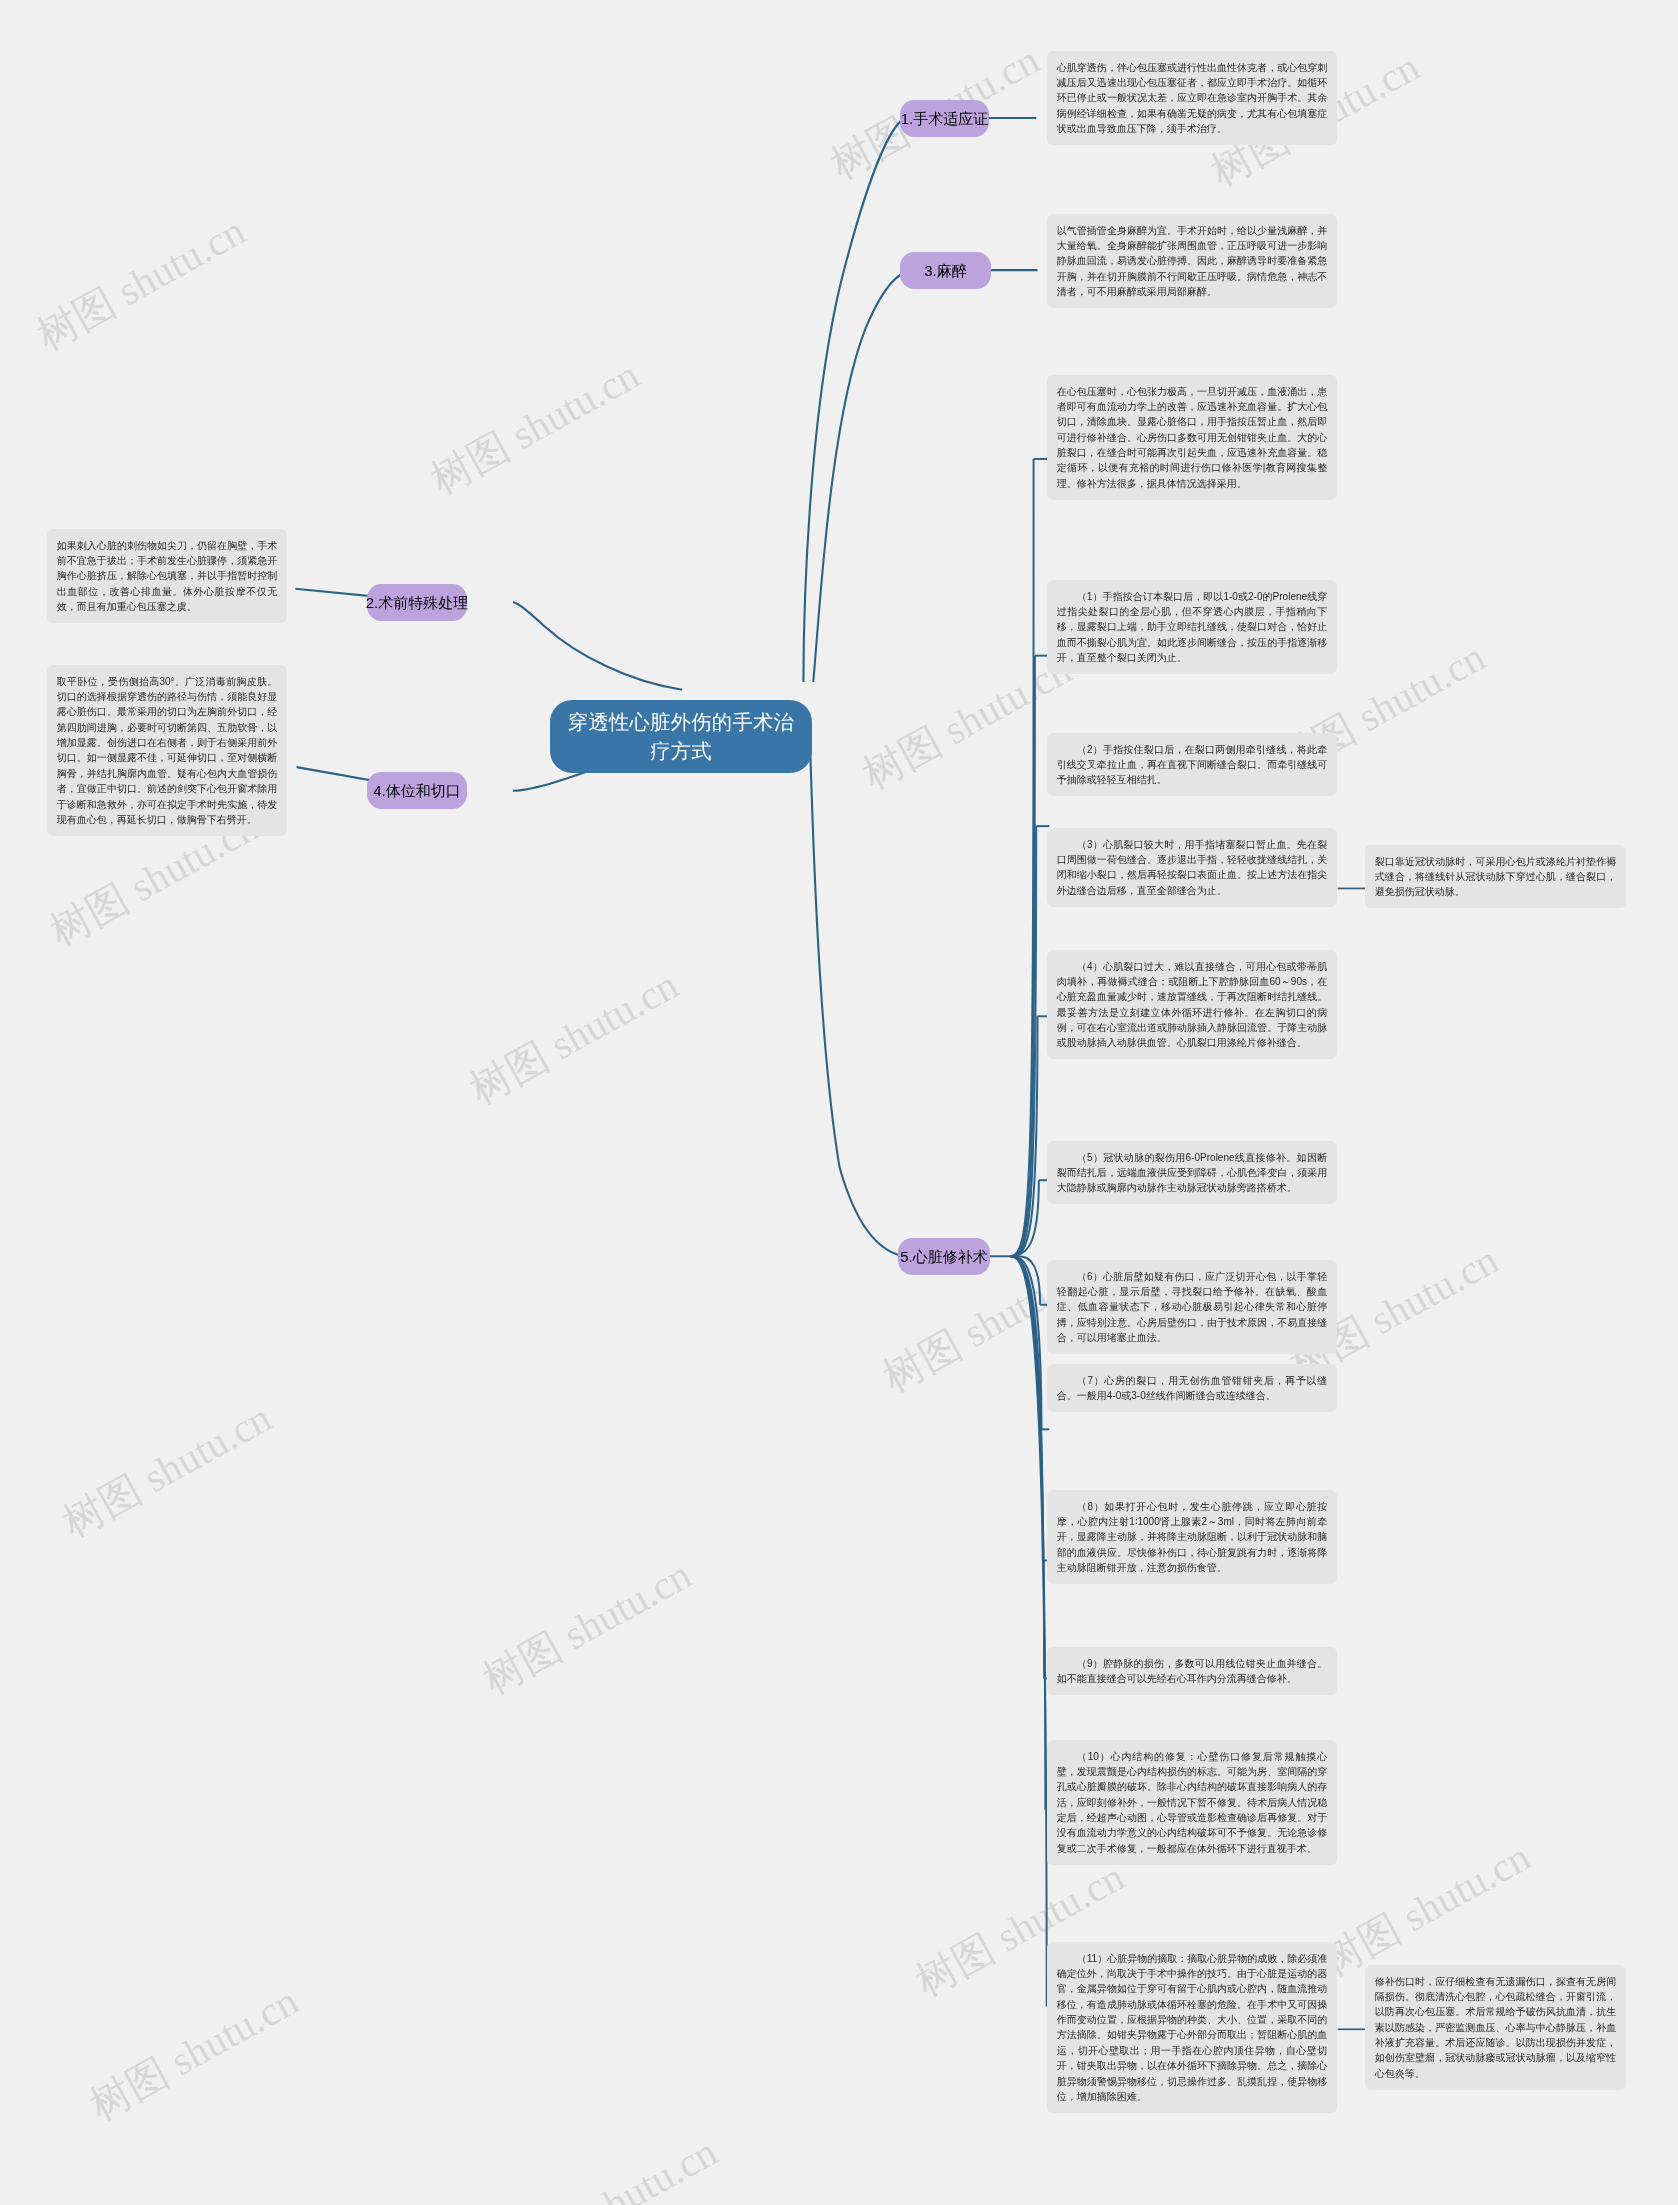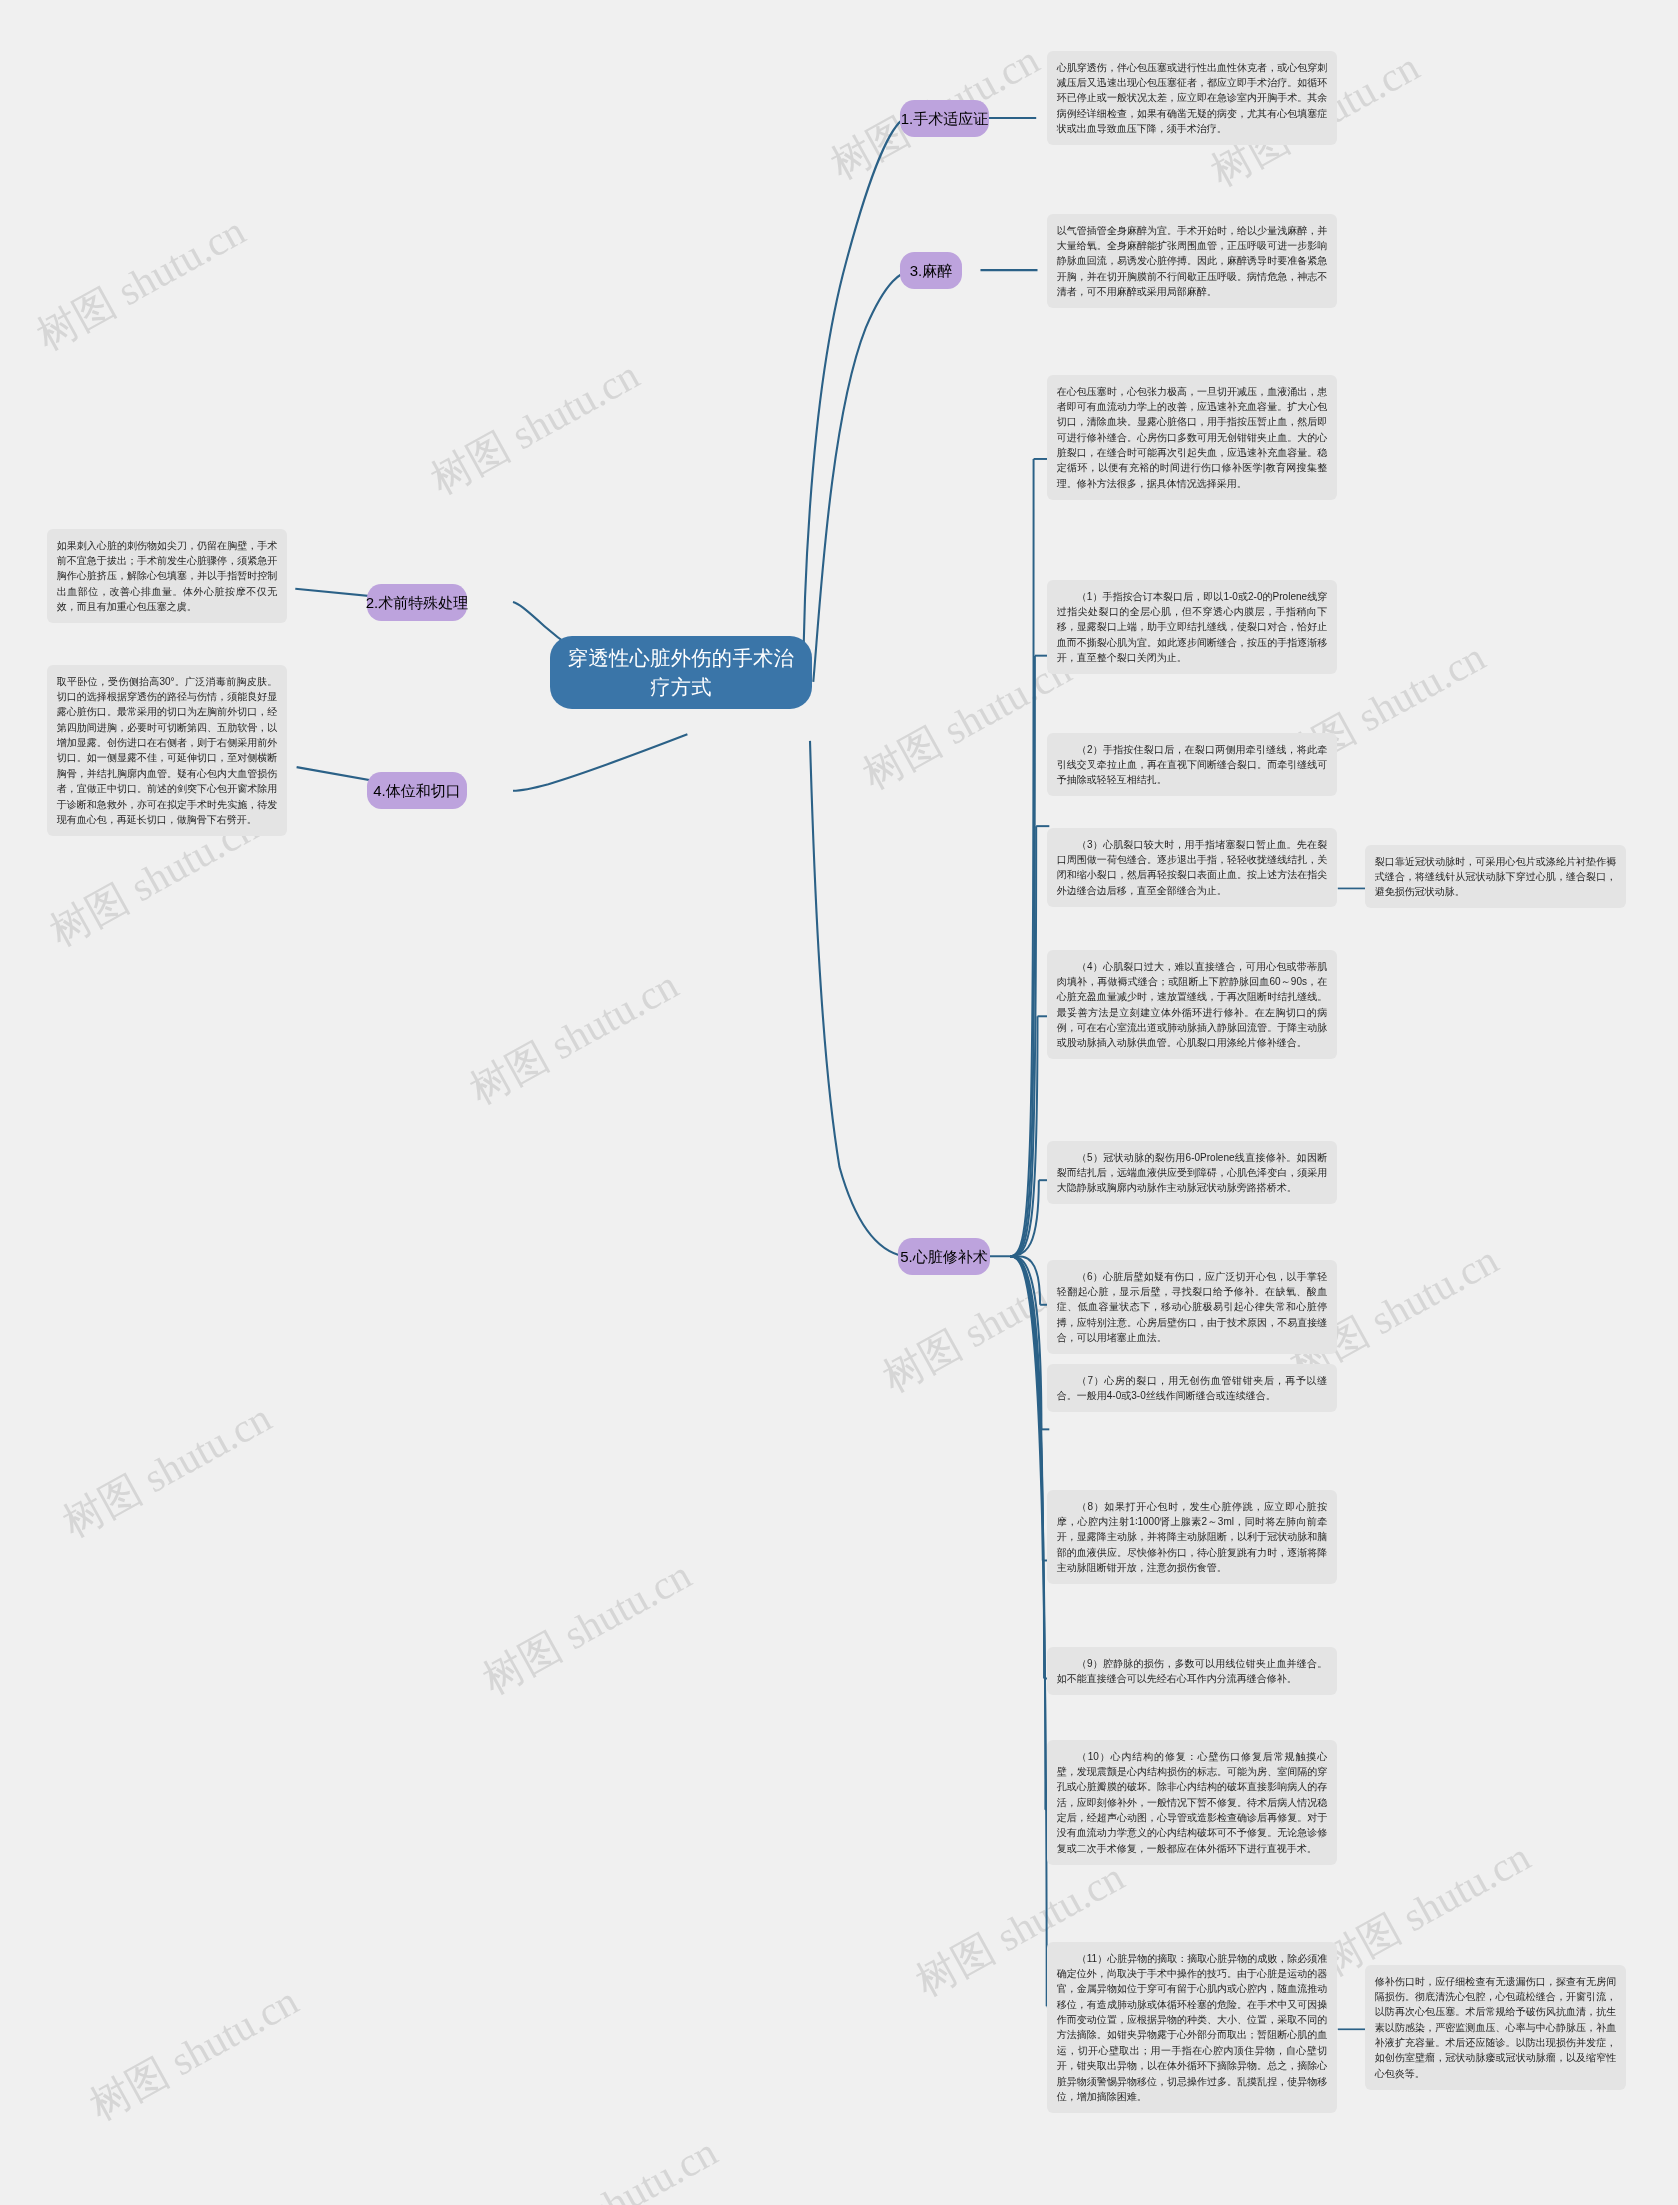--- a/index.html
+++ b/index.html
@@ -159,33 +159,33 @@
       <path d="M1594,2760 L1600,2760"></path>
       <path d="M1596,3060 L1600,3060"></path>
     </g>
 
     <g fill="none" stroke="#2b6187" stroke-width="2.6">
       <path d="M2040,1355 L2082,1355"></path>
       <path d="M2040,3095 L2082,3095"></path>
     </g>
   </svg>
 
-  <div class="node root" style="left:550px; top:636px; width:262px; height:73px;">
+  <div class="node root" style="left:550px; top:700px; width:262px; height:73px;">
     <span>穿透性心脏外伤的手术治疗方式</span>
   </div>
 
   <div class="node branch" style="left:900px; top:100px; width:89px; height:37px;">
     <span>1.手术适应证</span>
   </div>
 
   <div class="node branch" style="left:367px; top:584px; width:100px; height:37px;">
     <span>2.术前特殊处理</span>
   </div>
 
-  <div class="node branch" style="left:900px; top:252px; width:62px; height:37px;">
+  <div class="node branch" style="left:900px; top:252px; width:91px; height:37px;">
     <span>3.麻醉</span>
   </div>
 
   <div class="node branch" style="left:367px; top:772px; width:100px; height:37px;">
     <span>4.体位和切口</span>
   </div>
 
   <div class="node branch" style="left:898px; top:1238px; width:92px; height:37px;">
     <span>5.心脏修补术</span>
   </div>

